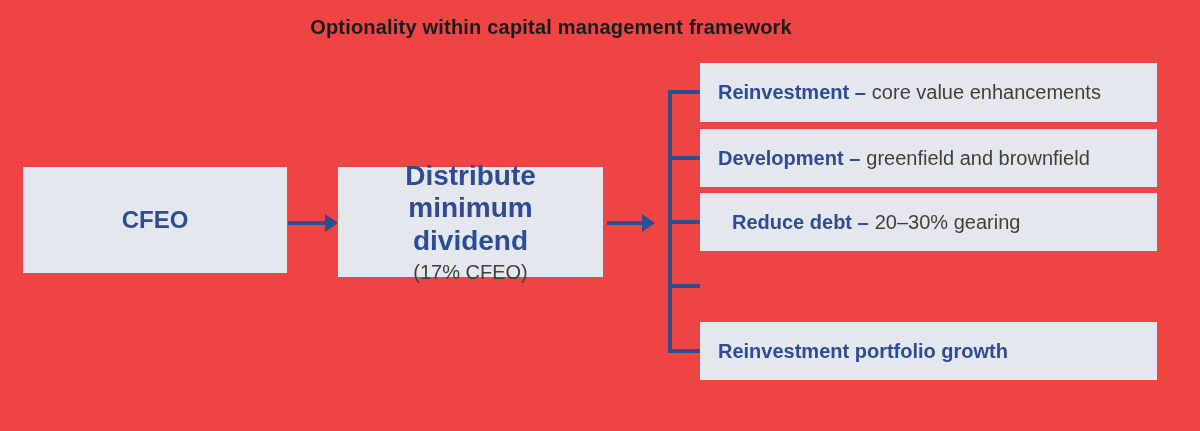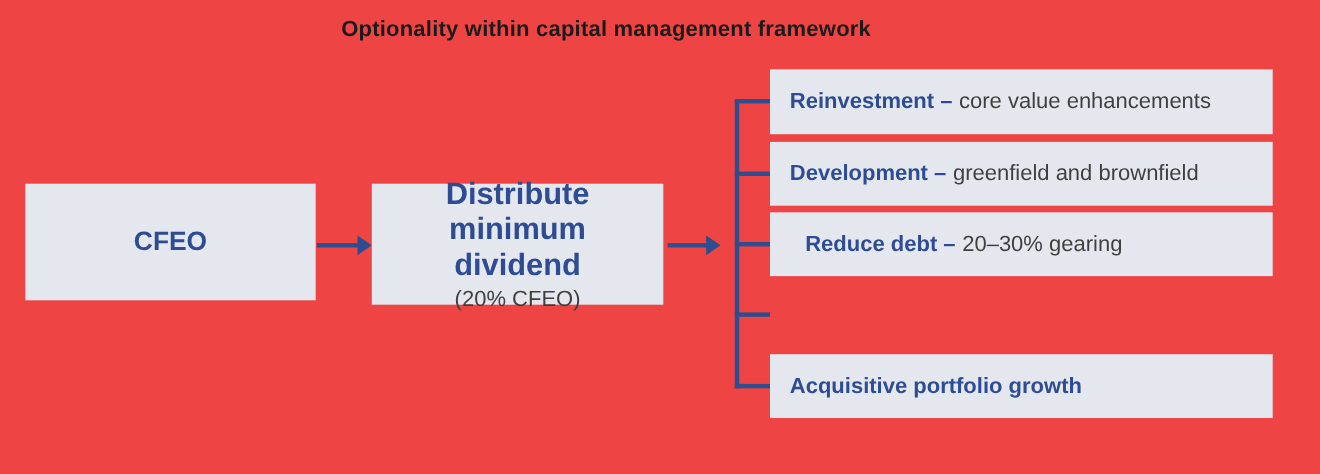--- a/index.html
+++ b/index.html
@@ -113,21 +113,21 @@
     <div class="box-title">CFEO</div>
   </div>
 
   <div class="arrow arrow-1">
     <span class="arrow-line"></span>
     <span class="arrow-head"></span>
   </div>
 
   <div class="box box-dividend">
     <div class="box-title">Distribute minimum dividend</div>
-    <div class="box-subtitle">(20% CFEO)</div>
+    <div class="box-subtitle">(17% CFEO)</div>
   </div>
 
   <div class="arrow arrow-2">
     <span class="arrow-line"></span>
     <span class="arrow-head"></span>
   </div>
 
   <div class="bracket-vline"></div>
   <div class="bracket-connector conn-1"></div>
   <div class="bracket-connector conn-2"></div>
@@ -142,16 +142,16 @@
   <div class="option-box opt-2">
     <p class="option-text"><span class="opt-label">Development –</span><span class="opt-desc">greenfield and brownfield</span></p>
   </div>
 
   <div class="option-box opt-3">
     <p class="option-text"><span class="opt-label">Reduce debt –</span><span class="opt-desc">20–30% gearing</span></p>
   </div>
 
 
   <div class="option-box opt-5">
-    <p class="option-text"><span class="opt-label">Acquisitive portfolio growth</span><span class="opt-desc"></span></p>
+    <p class="option-text"><span class="opt-label">Reinvestment portfolio growth</span><span class="opt-desc"></span></p>
   </div>
 
 </div>
 
 </body></html>

